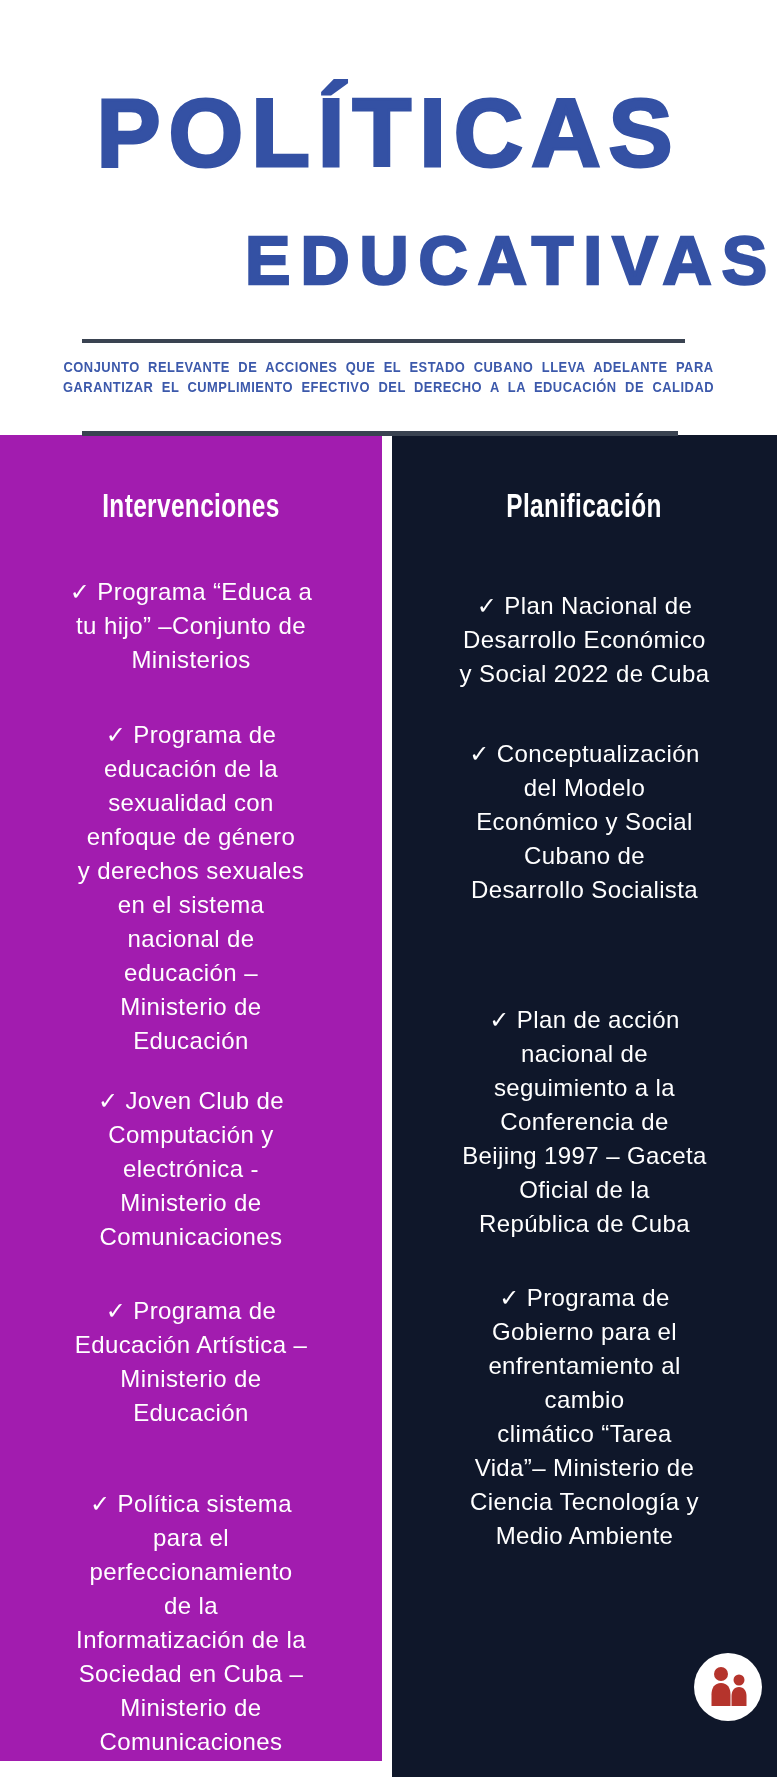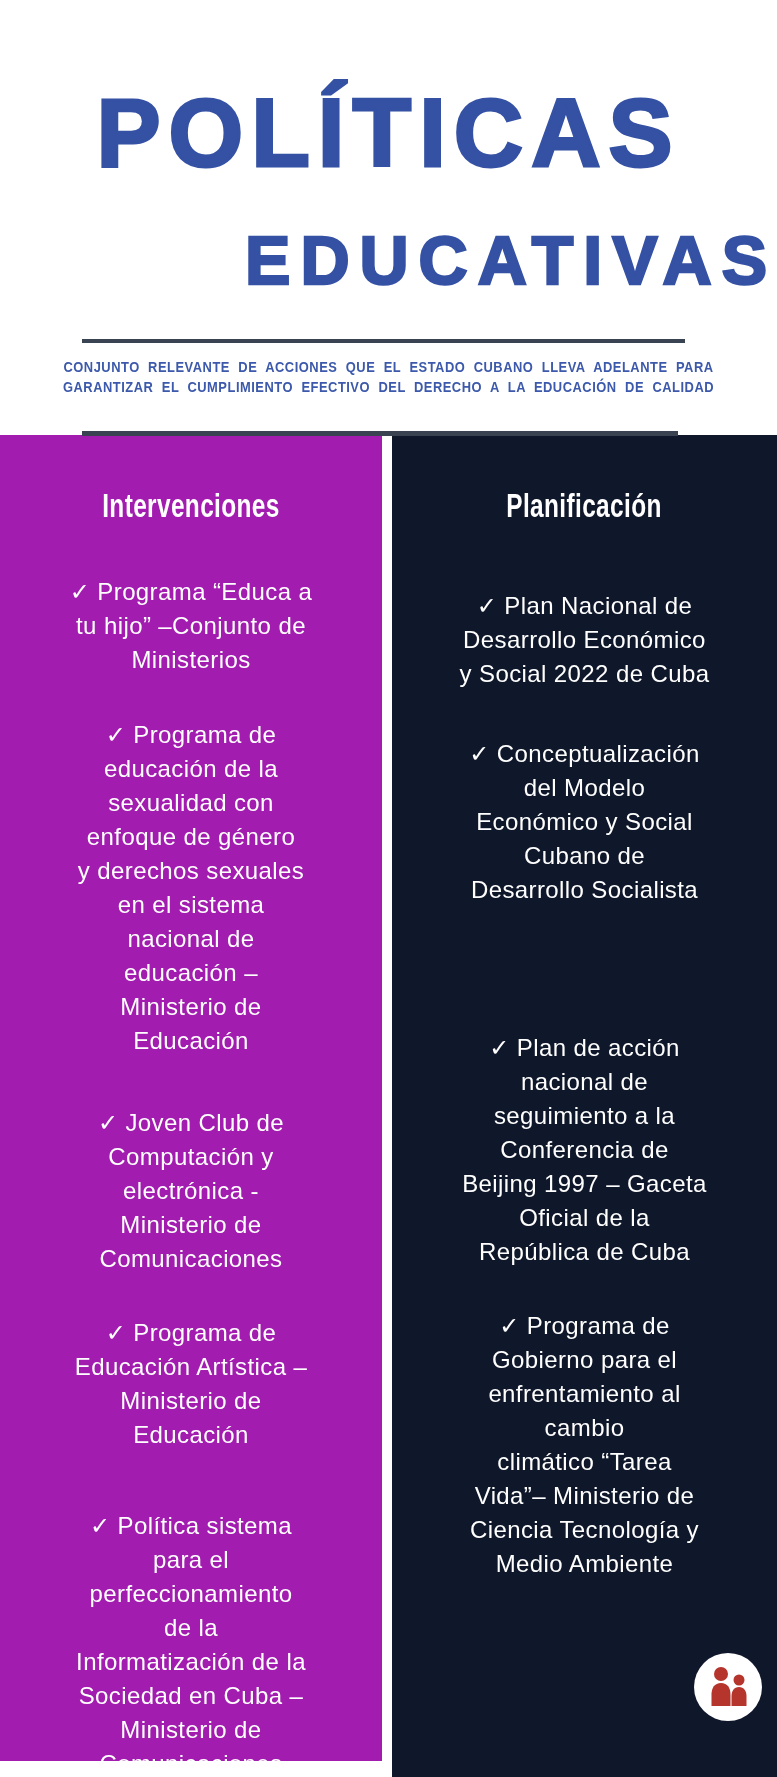--- a/index.html
+++ b/index.html
@@ -51,25 +51,25 @@
     display:inline-block;font-size:33px;font-weight:bold;letter-spacing:.5px;
     transform:scaleX(.74);transform-origin:center;
   }
   .item{
     white-space:pre-line;
     font-size:24px;line-height:34px;letter-spacing:.4px;
     width:100%;
   }
   .l1{margin-bottom:41px;}
   .l2{margin-bottom:26px;}
-  .l3{margin-bottom:40px;margin-top:22px;}
+  .l3{margin-bottom:40px;}
   .l4{margin-bottom:57px;}
   .r1{margin-bottom:46px;}
   .r2{margin-bottom:96px;}
-  .r3{margin-bottom:40px;margin-top:28px;}
+  .r3{margin-bottom:40px;}
   
   .logo{
     position:absolute;left:694px;top:1653px;width:68px;height:68px;
   }
   .logo svg{display:block;width:68px;height:68px;}
 </style>
 </head>
 <body>
 
 <div class="page">

